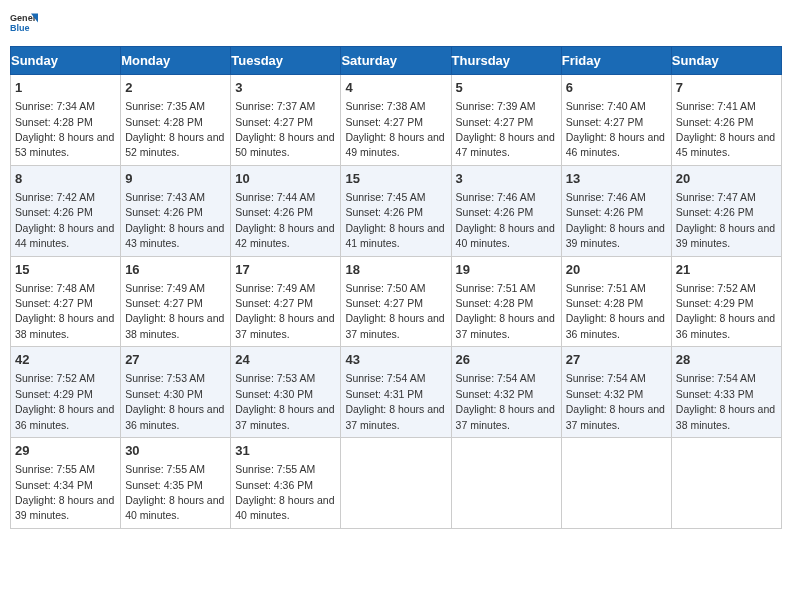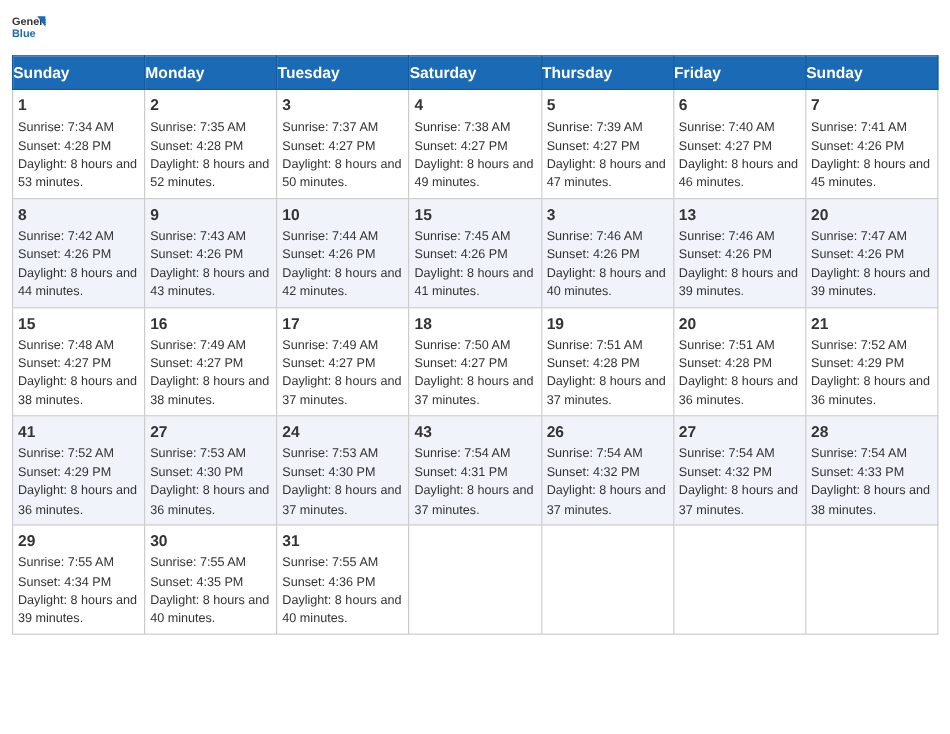--- a/index.html
+++ b/index.html
@@ -129,21 +129,21 @@
       <tr>
         <td><span class="day-number">15</span><span class="day-info">Sunrise: 7:48 AM<br>Sunset: 4:27 PM<br>Daylight: 8 hours and 38 minutes.</span></td>
         <td><span class="day-number">16</span><span class="day-info">Sunrise: 7:49 AM<br>Sunset: 4:27 PM<br>Daylight: 8 hours and 38 minutes.</span></td>
         <td><span class="day-number">17</span><span class="day-info">Sunrise: 7:49 AM<br>Sunset: 4:27 PM<br>Daylight: 8 hours and 37 minutes.</span></td>
         <td><span class="day-number">18</span><span class="day-info">Sunrise: 7:50 AM<br>Sunset: 4:27 PM<br>Daylight: 8 hours and 37 minutes.</span></td>
         <td><span class="day-number">19</span><span class="day-info">Sunrise: 7:51 AM<br>Sunset: 4:28 PM<br>Daylight: 8 hours and 37 minutes.</span></td>
         <td><span class="day-number">20</span><span class="day-info">Sunrise: 7:51 AM<br>Sunset: 4:28 PM<br>Daylight: 8 hours and 36 minutes.</span></td>
         <td><span class="day-number">21</span><span class="day-info">Sunrise: 7:52 AM<br>Sunset: 4:29 PM<br>Daylight: 8 hours and 36 minutes.</span></td>
       </tr>
       <tr>
-        <td><span class="day-number">41</span><span class="day-info">Sunrise: 7:52 AM<br>Sunset: 4:29 PM<br>Daylight: 8 hours and 36 minutes.</span></td>
+        <td><span class="day-number">42</span><span class="day-info">Sunrise: 7:52 AM<br>Sunset: 4:29 PM<br>Daylight: 8 hours and 36 minutes.</span></td>
         <td><span class="day-number">27</span><span class="day-info">Sunrise: 7:53 AM<br>Sunset: 4:30 PM<br>Daylight: 8 hours and 36 minutes.</span></td>
         <td><span class="day-number">24</span><span class="day-info">Sunrise: 7:53 AM<br>Sunset: 4:30 PM<br>Daylight: 8 hours and 37 minutes.</span></td>
         <td><span class="day-number">43</span><span class="day-info">Sunrise: 7:54 AM<br>Sunset: 4:31 PM<br>Daylight: 8 hours and 37 minutes.</span></td>
         <td><span class="day-number">26</span><span class="day-info">Sunrise: 7:54 AM<br>Sunset: 4:32 PM<br>Daylight: 8 hours and 37 minutes.</span></td>
         <td><span class="day-number">27</span><span class="day-info">Sunrise: 7:54 AM<br>Sunset: 4:32 PM<br>Daylight: 8 hours and 37 minutes.</span></td>
         <td><span class="day-number">28</span><span class="day-info">Sunrise: 7:54 AM<br>Sunset: 4:33 PM<br>Daylight: 8 hours and 38 minutes.</span></td>
       </tr>
       <tr>
         <td><span class="day-number">29</span><span class="day-info">Sunrise: 7:55 AM<br>Sunset: 4:34 PM<br>Daylight: 8 hours and 39 minutes.</span></td>
         <td><span class="day-number">30</span><span class="day-info">Sunrise: 7:55 AM<br>Sunset: 4:35 PM<br>Daylight: 8 hours and 40 minutes.</span></td>

